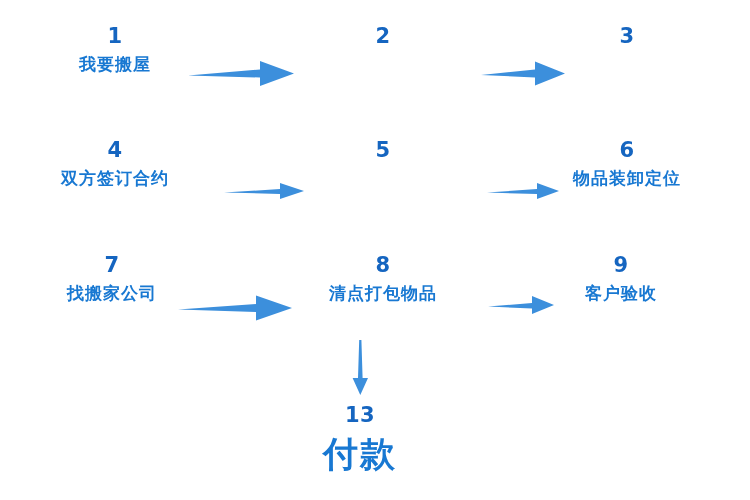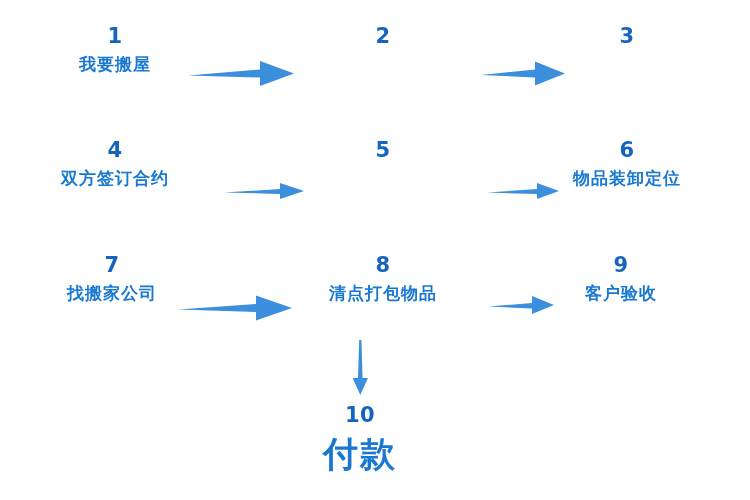--- a/index.html
+++ b/index.html
@@ -147,17 +147,17 @@
     </svg>
   </div>
 
   <div class="arrow" style="left:345px; top:340px;">
     <svg width="30" height="55" viewBox="0 0 30 55">
       <path d="M14.2 0 L16.4 0 L17.6 38 L23 38 L15.3 55 L7.6 38 L13 38 Z" fill="#3C8FDC"></path>
     </svg>
   </div>
 
   <div class="step final" style="left:360px; top:405px;">
-    <div class="step-number">10</div>
+    <div class="step-number">13</div>
     <div class="step-label">付款</div>
   </div>
 
 </div>
 
 </body></html>

